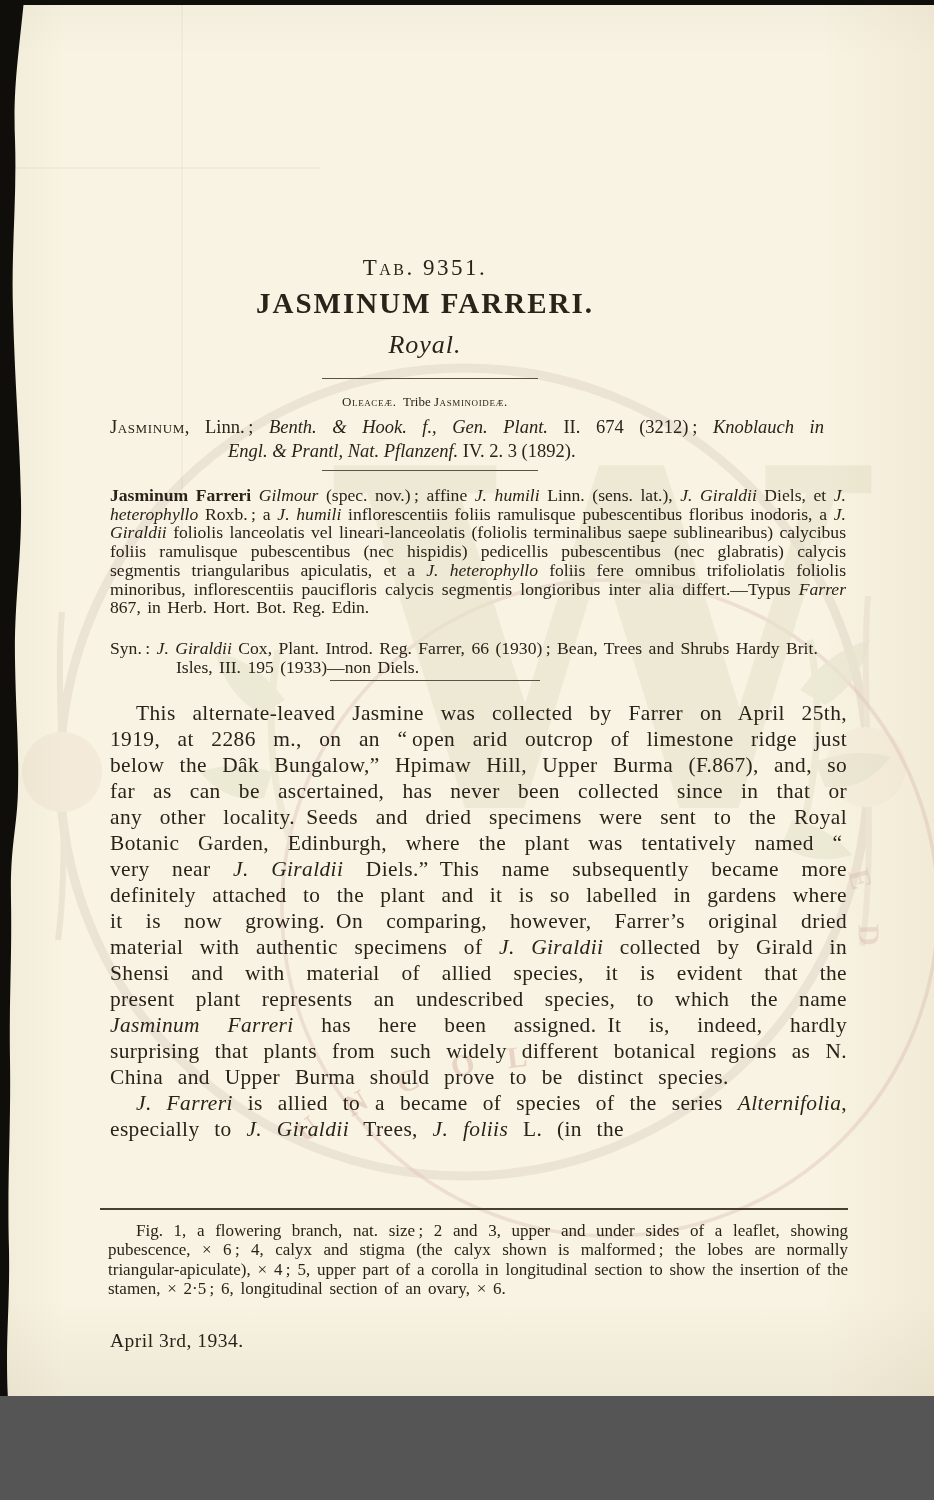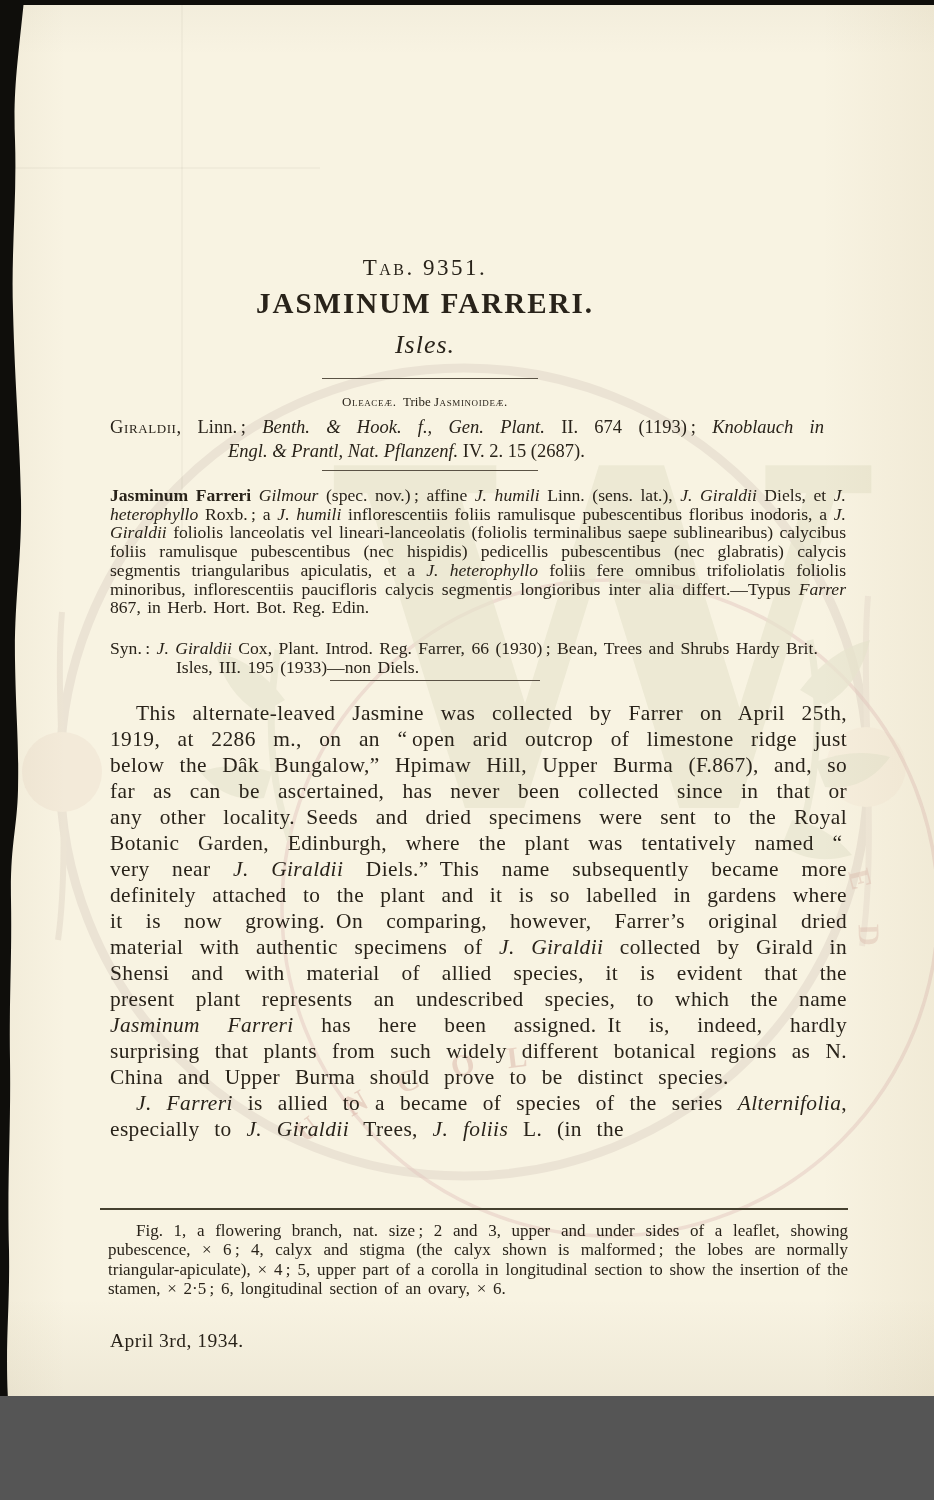--- a/index.html
+++ b/index.html
@@ -107,27 +107,27 @@
   <span class="stamp-letter" style="left:507px;top:1040px;transform:rotate(-7deg);">L</span>
   <span class="stamp-letter" style="left:850px;top:862px;transform:rotate(76deg);opacity:0.4;">E</span>
   <span class="stamp-letter" style="left:858px;top:918px;transform:rotate(88deg);opacity:0.4;">D</span>
 
   <div class="crease-v"></div>
   <div class="crease-h"></div>
   <div class="paper-tone"></div>
 
   <div class="txt center-col plate-no">Tab. 9351.</div>
   <div class="txt center-col species-title">JASMINUM FARRERI.</div>
-  <div class="txt center-col origin">Isles.</div>
+  <div class="txt center-col origin">Royal.</div>
 
   <div class="rule rule-1"></div>
 
   <div class="txt center-col family-line"><span class="run-sc">Oleaceæ.</span><span> Tribe </span><span class="run-sc">Jasminoideæ.</span></div>
-  <div class="txt ref-line1"><span class="run-sc">Giraldii</span><span>, Linn. ; </span><span class="run-i">Benth. &amp; Hook. f., Gen. Plant.</span><span> II. 674 (1193) ; </span><span class="run-i">Knoblauch in</span></div>
-  <div class="txt ref-line2"><span class="run-i">Engl. &amp; Prantl, Nat. Pflanzenf.</span><span> IV. 2. 15 (2687).</span></div>
+  <div class="txt ref-line1"><span class="run-sc">Jasminum</span><span>, Linn. ; </span><span class="run-i">Benth. &amp; Hook. f., Gen. Plant.</span><span> II. 674 (3212) ; </span><span class="run-i">Knoblauch in</span></div>
+  <div class="txt ref-line2"><span class="run-i">Engl. &amp; Prantl, Nat. Pflanzenf.</span><span> IV. 2. 3 (1892).</span></div>
 
   <div class="rule rule-2"></div>
 
   <div class="txt diagnosis"><span class="run-b">Jasminum Farreri </span><span class="run-i">Gilmour</span><span> (spec. nov.) ; affine </span><span class="run-i">J. humili</span><span> Linn. (sens. lat.), </span><span class="run-i">J. Giraldii</span><span> Diels, et </span><span class="run-i">J. heterophyllo</span><span> Roxb. ; a </span><span class="run-i">J. humili</span><span> inflorescentiis foliis ramulisque pubescentibus floribus inodoris, a </span><span class="run-i">J. Giraldii</span><span> foliolis lanceolatis vel lineari-lanceolatis (foliolis terminalibus saepe sublinearibus) calycibus foliis ramulisque pubescentibus (nec hispidis) pedicellis pubescentibus (nec glabratis) calycis segmentis triangularibus apiculatis, et a </span><span class="run-i">J. heterophyllo</span><span> foliis fere omnibus trifoliolatis foliolis minoribus, inflorescentiis paucifloris calycis segmentis longioribus inter alia differt.—Typus </span><span class="run-i">Farrer</span><span> 867, in Herb. Hort. Bot. Reg. Edin.</span></div>
   <div class="txt synonymy"><span>Syn. : </span><span class="run-i">J. Giraldii</span><span> Cox, Plant. Introd. Reg. Farrer, 66 (1930) ;  Bean, Trees and Shrubs Hardy Brit. Isles, III. 195 (1933)—non Diels.</span></div>
 
   <div class="rule rule-3"></div>
 
   <div class="txt body-text">
     <p><span>This alternate-leaved Jasmine was collected by Farrer on April 25th, 1919, at 2286 m., on an “ open arid outcrop of limestone ridge just below the Dâk Bungalow,” Hpimaw Hill, Upper Burma (F.867), and, so far as can be ascertained, has never been collected since in that or any other locality. Seeds and dried specimens were sent to the Royal Botanic Garden, Edinburgh, where the plant was tentatively named “ very near </span><span class="run-i">J. Giraldii</span><span> Diels.” This name subsequently became more definitely attached to the plant and it is so labelled in gardens where it is now growing. On comparing, however, Farrer’s original dried material with authentic specimens of </span><span class="run-i">J. Giraldii</span><span> collected by Girald in Shensi and with material of allied species, it is evident that the present plant represents an undescribed species, to which the name </span><span class="run-i">Jasminum Farreri</span><span> has here been assigned. It is, indeed, hardly surprising that plants from such widely different botanical regions as N. China and Upper Burma should prove to be distinct species.</span></p>

